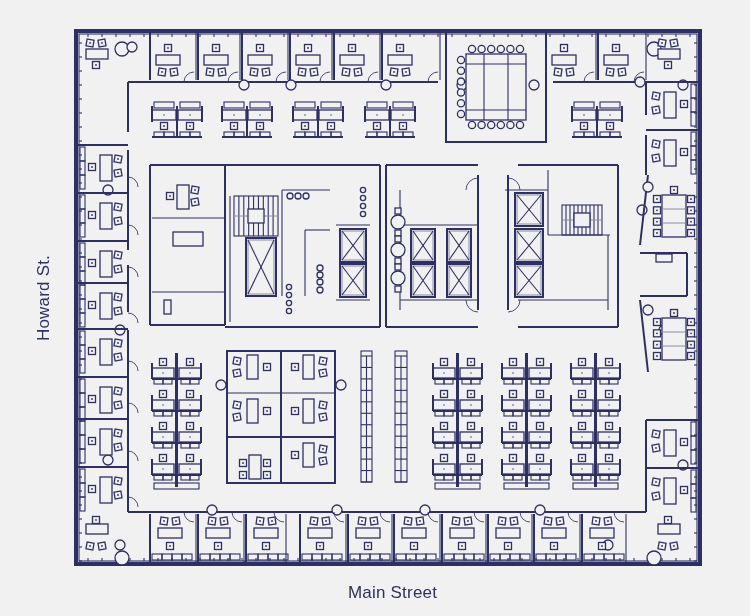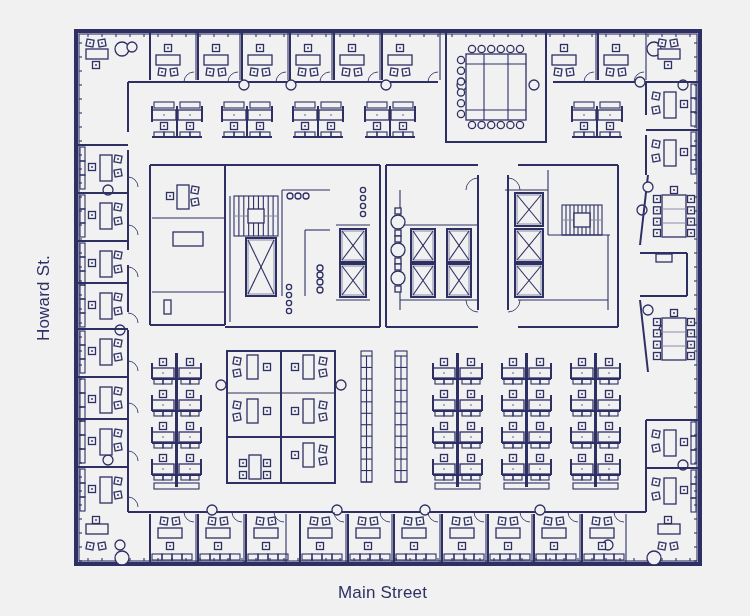--- a/index.html
+++ b/index.html
@@ -1,19 +1,19 @@
 <!DOCTYPE html>
 <html><head>
 <meta charset="utf-8">
 <style>
   html, body { margin:0; padding:0; background:#f1f1f1; }
   body { width:750px; height:616px; position:relative; overflow:hidden; font-family:"Liberation Sans", sans-serif; }
   #plan { position:absolute; left:0; top:0; width:750px; height:616px; }
   .street-label { position:absolute; color:#2e3064; font-family:"Liberation Sans", sans-serif; font-size:17px; letter-spacing:0.2px; white-space:nowrap; }
-  #label-main { left:338px; top:583px; }
+  #label-main { left:348px; top:583px; }
   #label-howard { left:-2px; top:288px; transform:rotate(-90deg); transform-origin:center; width:92px; text-align:center; }
   svg .fill { fill:#2e3064; }
   svg .thin { stroke:#2e3064; stroke-width:1.1; fill:none; }
   svg .med { stroke:#2e3064; stroke-width:2; fill:none; }
   svg .thick { stroke:#2e3064; stroke-width:4; fill:none; }
   svg .door { stroke:#2e3064; stroke-width:1; fill:none; opacity:0.85; }
   svg .grey { stroke:#8a8ca8; stroke-width:1; fill:none; }
   svg .desk { stroke:#2e3064; stroke-width:1.3; fill:#f1f1f1; }
   svg .chair { stroke:#2e3064; stroke-width:1.3; fill:#f1f1f1; }
   svg .dot { fill:#2e3064; }

